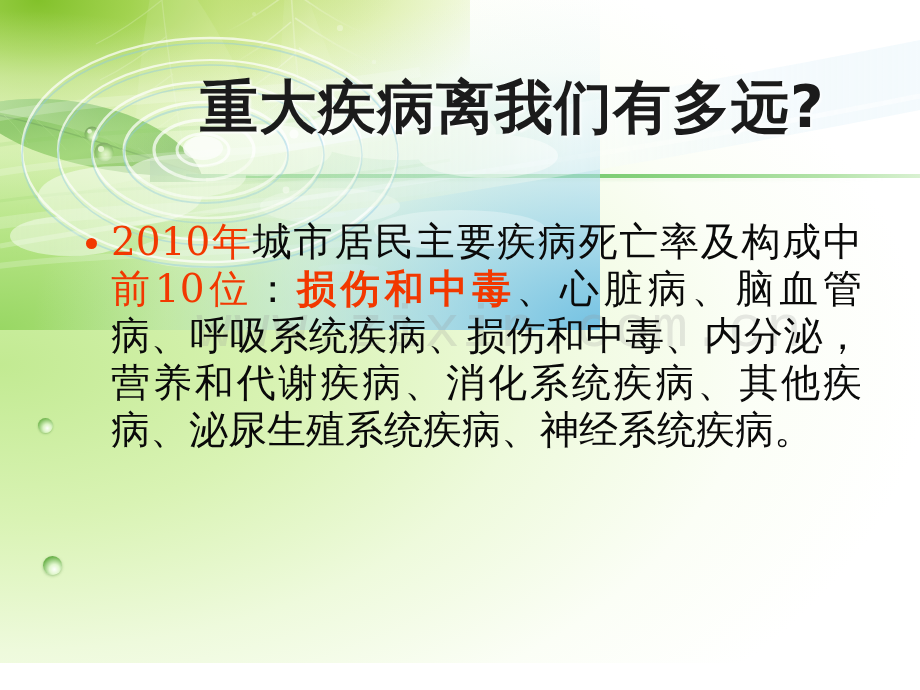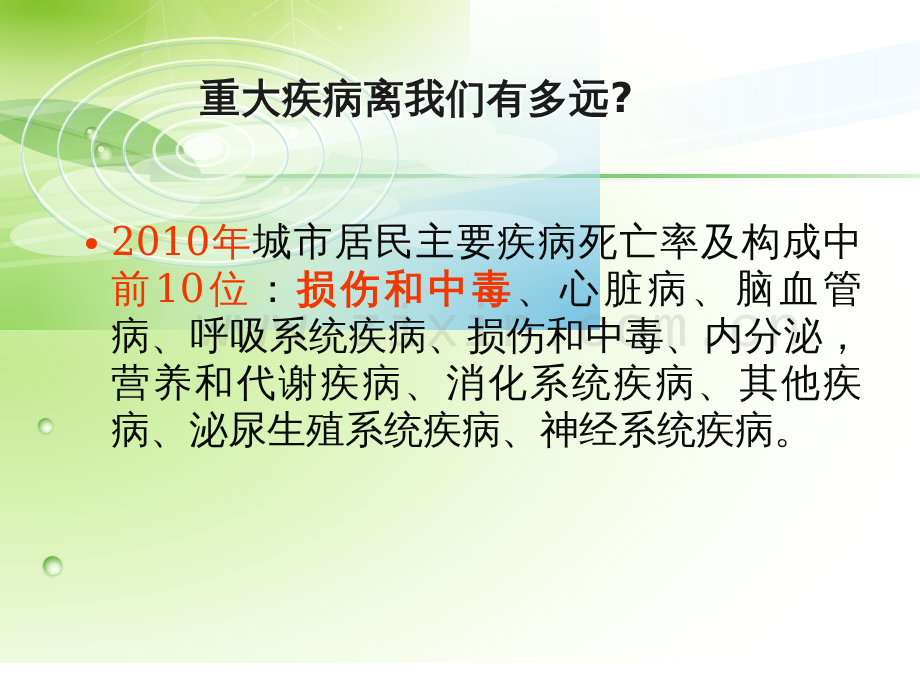--- a/index.html
+++ b/index.html
@@ -109,21 +109,21 @@
     font-size:60px;letter-spacing:2px;white-space:nowrap;
     color:rgba(150,150,150,0.22);
     pointer-events:none;user-select:none;
   }
 
   
   .title{
     position:absolute;left:200px;top:78px;
     font-family:"DejaVu Sans","Liberation Sans",sans-serif;
     font-weight:bold;
-    font-size:40px;
+    font-size:58px;
     line-height:1;
     color:#1b1b1b;
     letter-spacing:1px;
     white-space:nowrap;
     text-shadow:2px 2px 2px rgba(255,255,255,.75);
     text-align:center;
   }
 
   
   .body{

